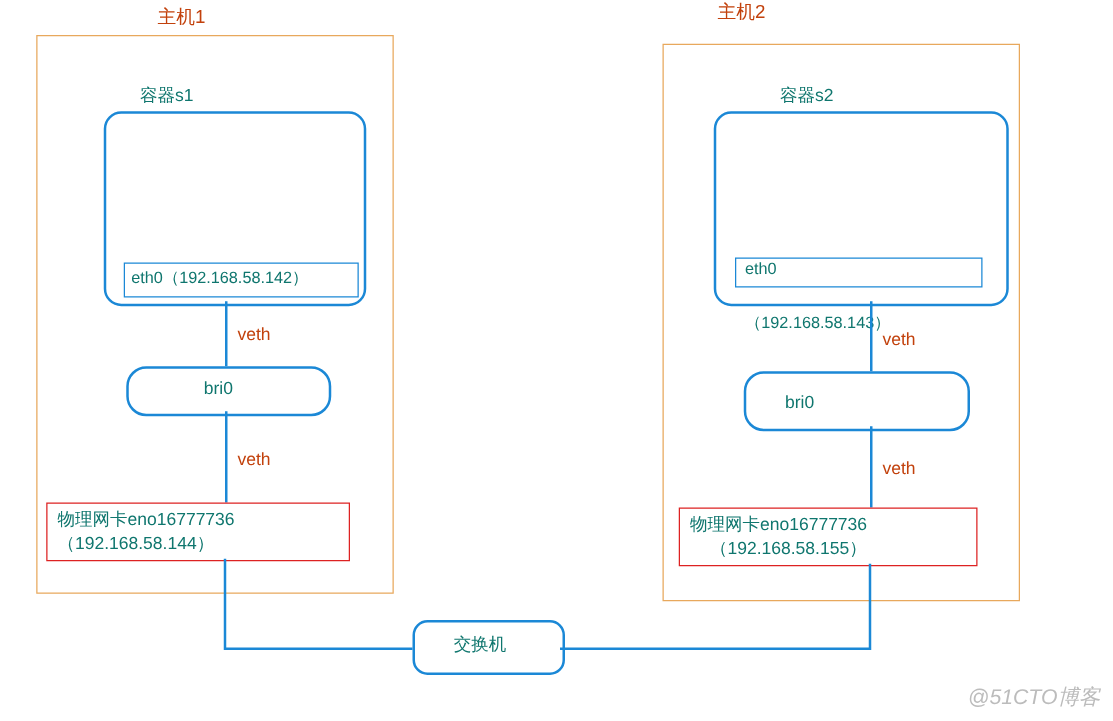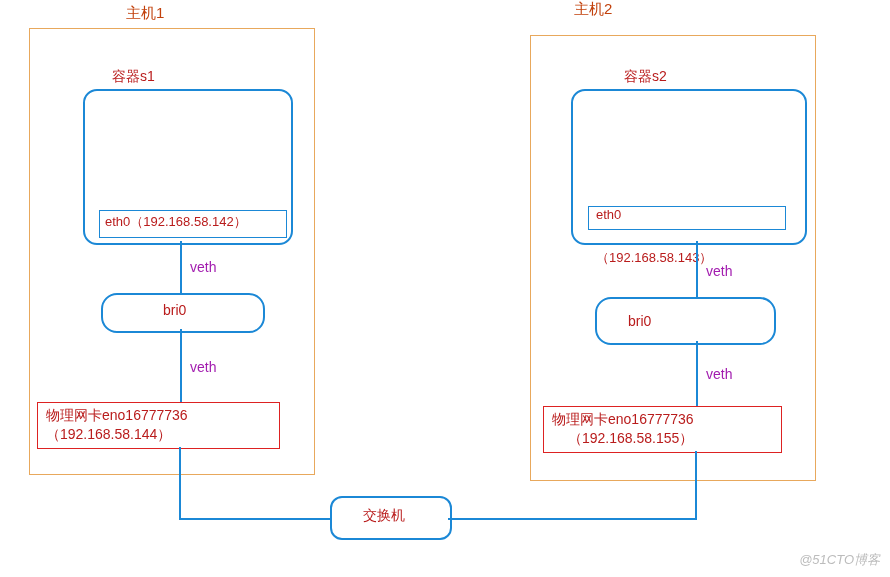--- a/index.html
+++ b/index.html
@@ -14,22 +14,22 @@
   }
   .abs { position: absolute; }
   .host-box {
     border: 1px solid #e8a85c;
     background: transparent;
   }
   .host-title {
     color: #c2410c;
     font-size: 15px;
   }
-  .blue-text { color: #b91c1c; }
-  .red-text { color: #a21caf; }
+  .blue-text { color: #0f766e; }
+  .red-text { color: #c2410c; }
   .container-box {
     border: 2px solid #1b88d6;
     border-radius: 14px;
     background: transparent;
   }
   .eth-box {
     border: 1px solid #1b88d6;
     background: transparent;
   }
   .bridge-box {
@@ -45,21 +45,21 @@
     border: 2px solid #1b88d6;
     border-radius: 12px;
     background: transparent;
   }
   .vline {
     width: 0;
     border-left: 2px solid #1b88d6;
   }
   .watermark {
     color: #bcbcbc;
-    font-size: 13px;
+    font-size: 17px;
     font-style: italic;
   }
   svg { position: absolute; top:0; left:0; pointer-events:none; }
 </style>
 </head>
 <body>
 
 <div class="abs host-title" style="left:126px; top:4px;">主机1</div>
 <div class="abs host-box" style="left:29px; top:28px; width:284px; height:445px;"></div>
 

